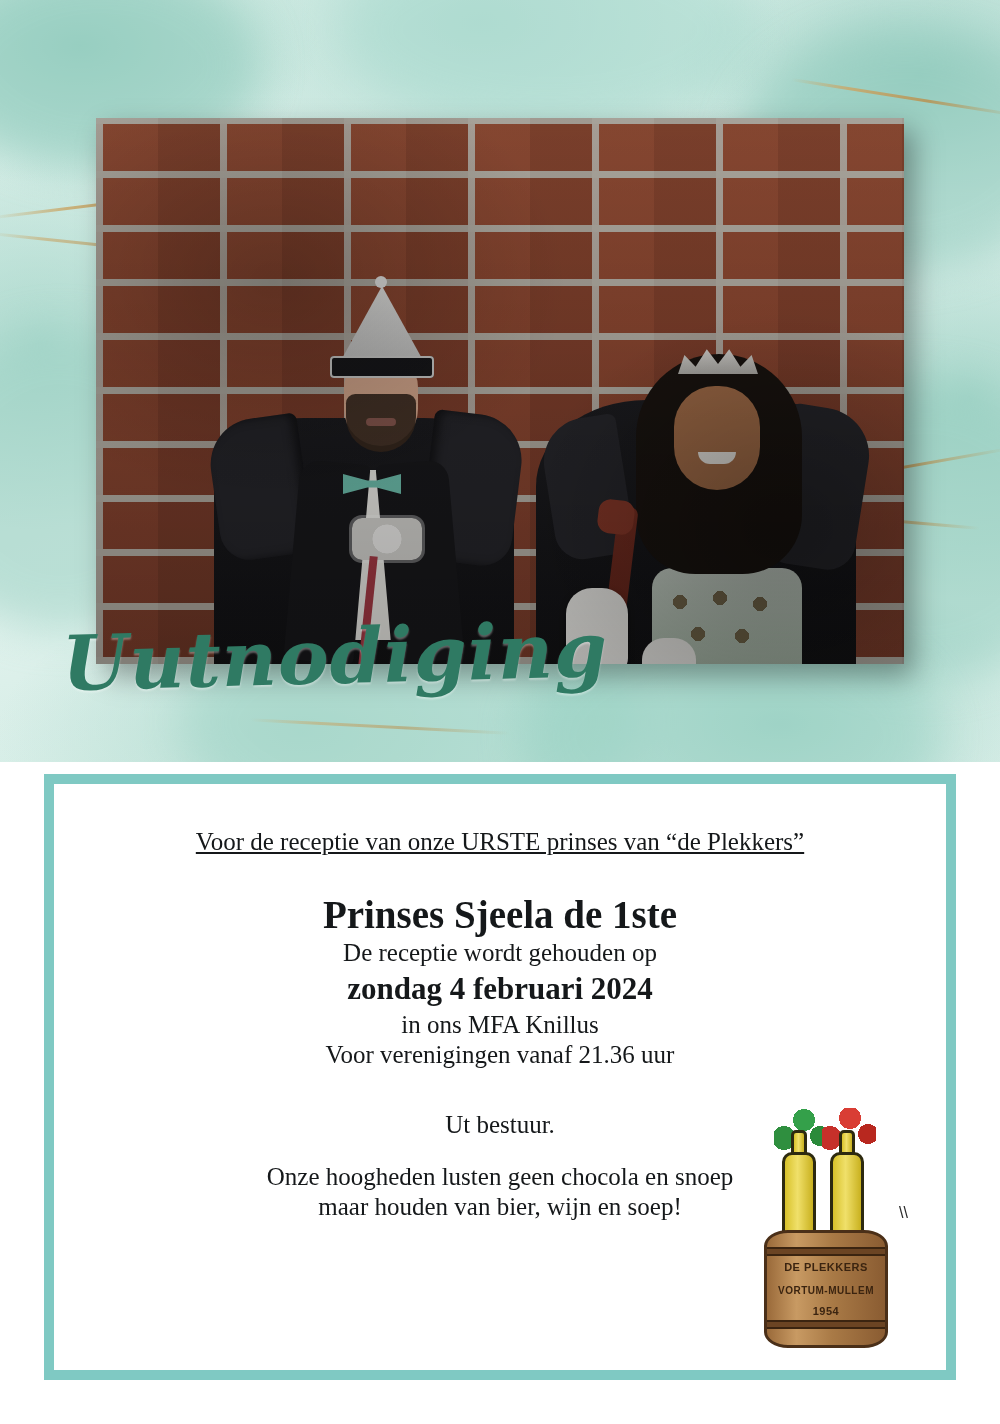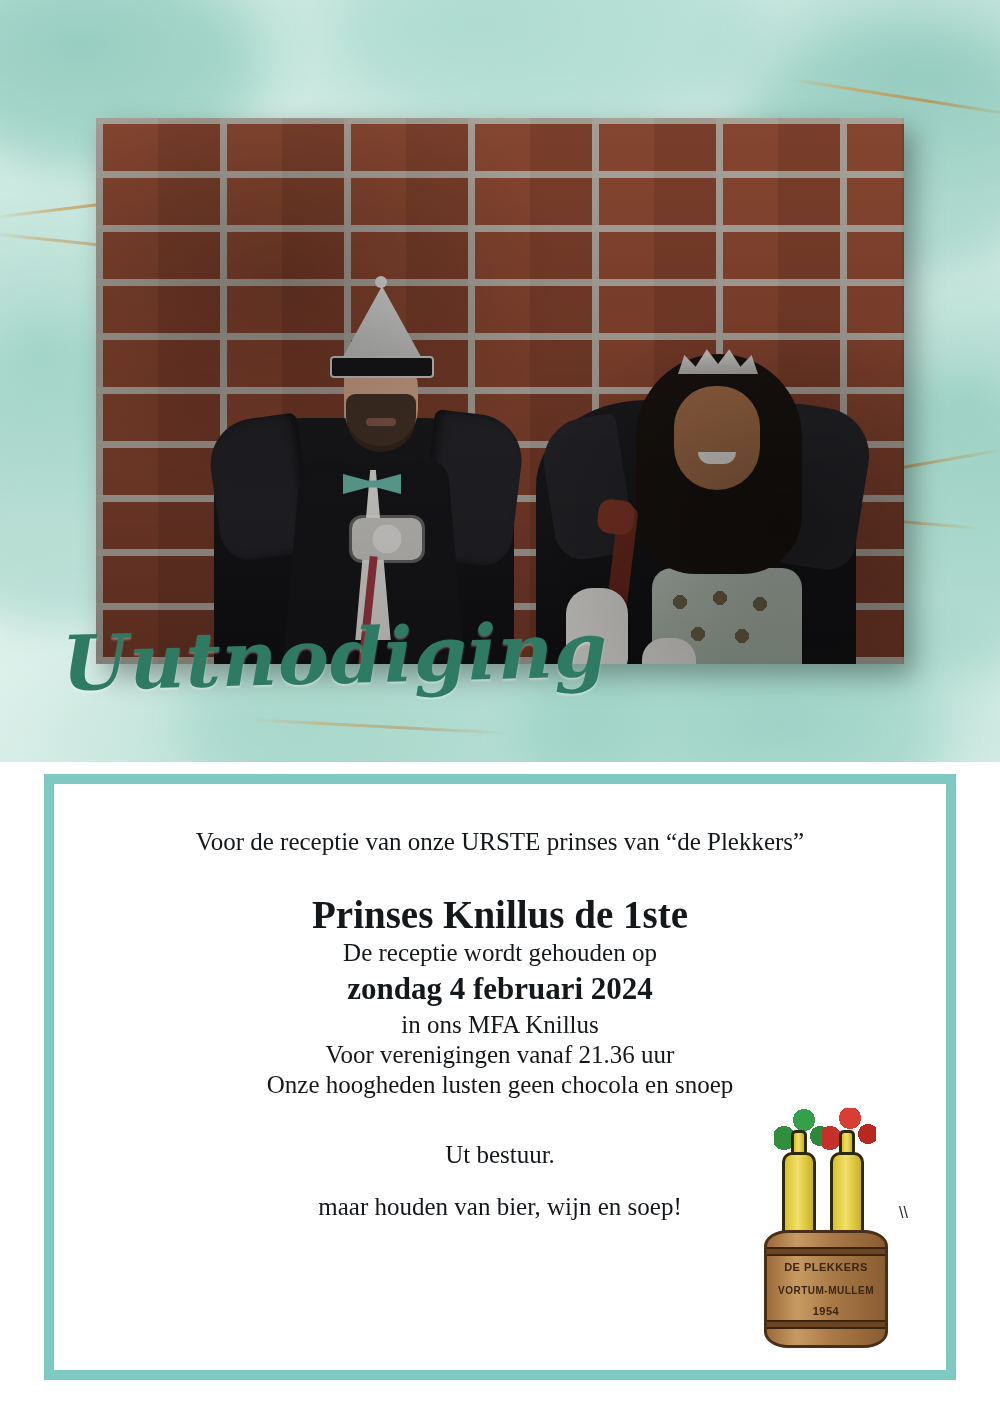--- a/index.html
+++ b/index.html
@@ -289,20 +289,21 @@
     position: absolute;
     inset: 0;
     padding: 44px 40px 10px 40px;
     text-align: center;
     color: #15181a;
   }
   .line { margin: 0; }
   .l-intro {
     font-size: 25px;
     margin-bottom: 36px;
+    text-decoration: underline;
   }
   .l-name {
     font-size: 39px;
     font-weight: 700;
     margin-bottom: 2px;
   }
   .l-adj {
     font-size: 26px;
     margin-bottom: 36px;
   }
@@ -457,27 +458,27 @@
     <div class="fig prince-hat-tip"></div>
 
     <div class="brick-shade"></div>
   </div>
 
   <div class="script-title">Uutnodiging</div>
 
   <div class="card-frame">
     <div class="card-inner">
       <p class="line l-intro">Voor de receptie van onze URSTE prinses van “de Plekkers”</p>
-      <p class="line l-name">Prinses Knillus de 1ste</p>
+      <p class="line l-name">Prinses Sjeela de 1ste</p>
       <p class="line l-rec">De receptie wordt gehouden op</p>
       <p class="line l-date">zondag 4 februari 2024</p>
       <p class="line l-venue">in ons MFA Knillus</p>
       <p class="line l-time2">Voor verenigingen vanaf 21.36 uur</p>
+      <p class="line l-board">Ut bestuur.</p>
       <p class="line l-note1">Onze hoogheden lusten geen chocola en snoep</p>
-      <p class="line l-board">Ut bestuur.</p>
       <p class="line l-note2">maar houden van bier, wijn en soep!</p>
     </div>
 
     <div class="logo">
       <div class="plume plume-green"></div>
       <div class="plume plume-red"></div>
       <div class="bottle-neck b-left-neck"></div>
       <div class="bottle-neck b-right-neck"></div>
       <div class="bottle b-left"></div>
       <div class="bottle b-right"></div>

